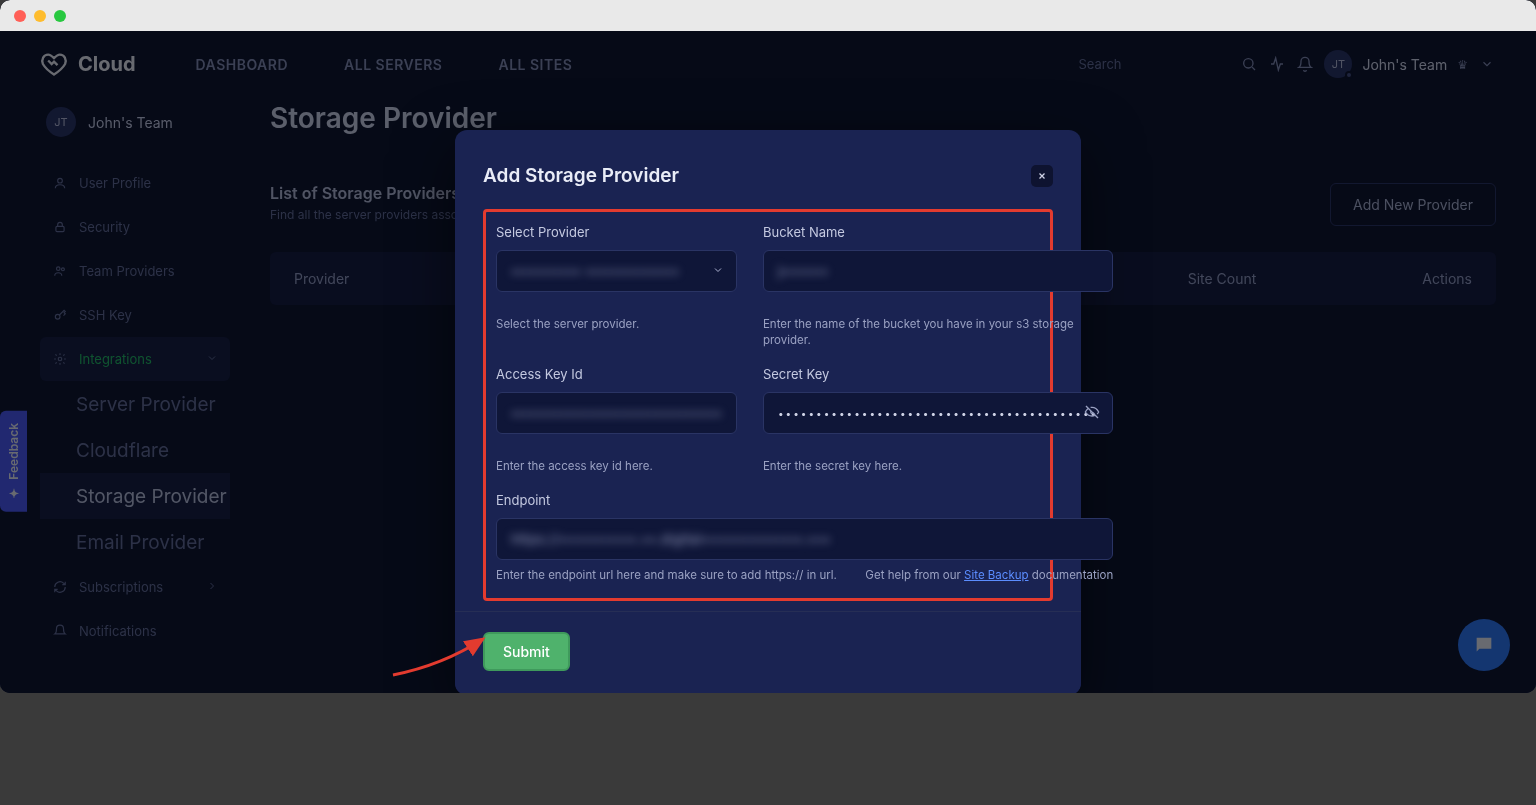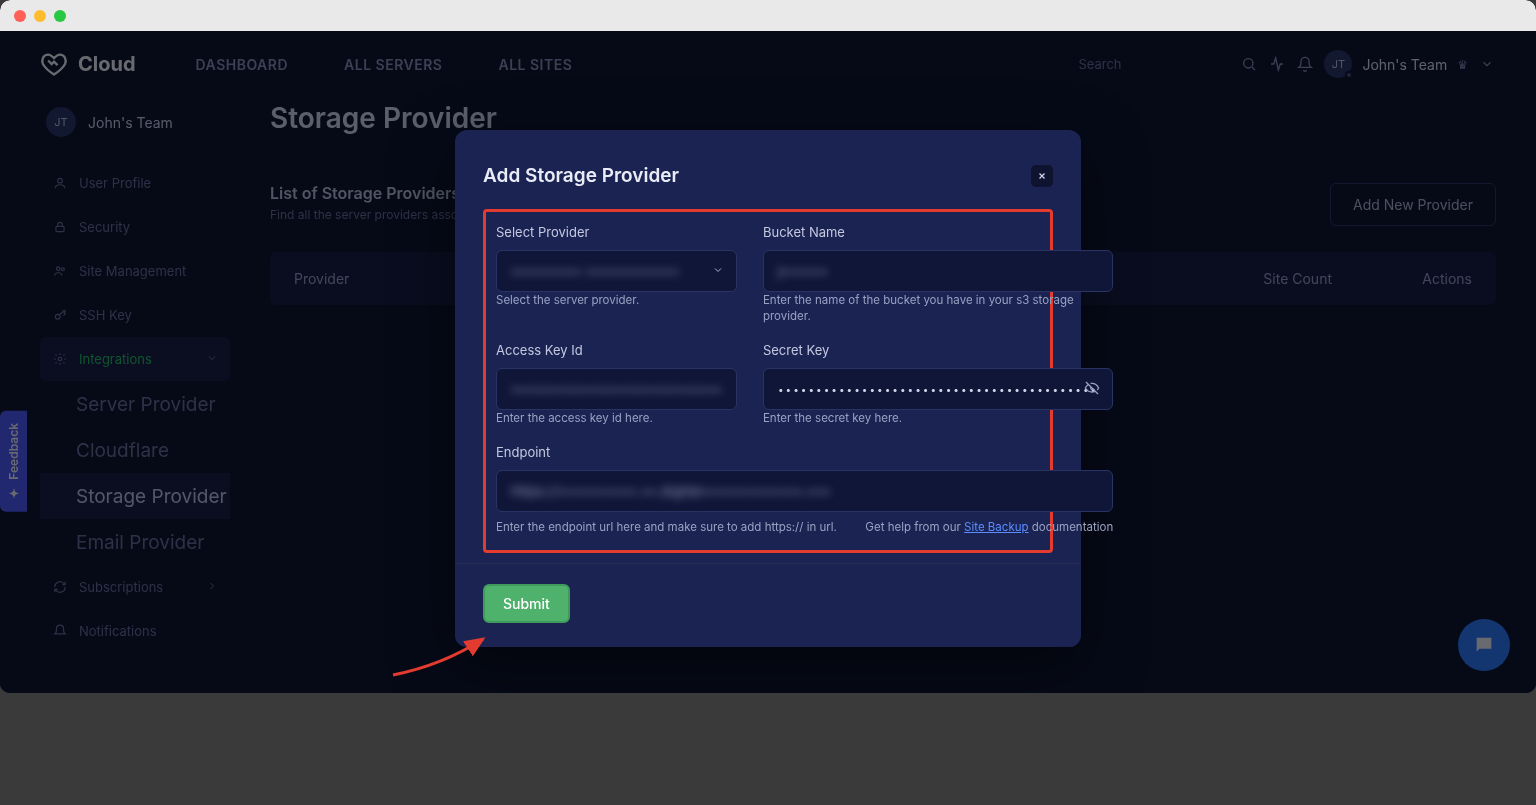--- a/index.html
+++ b/index.html
@@ -62,21 +62,21 @@
   
   .overlay{position:absolute;inset:31px 0 0 0;background:rgba(4,6,16,.6);}
   .modal{position:absolute;top:130px;left:50%;transform:translateX(-50%);width:626px;background:var(--panel);border-radius:12px;box-shadow:0 20px 60px rgba(0,0,0,.5);}
   .modal-head{display:flex;align-items:center;justify-content:space-between;padding:34px 28px 0 28px;}
   .modal-head h2{margin:0;font-size:19px;color:#e9ecf7;font-weight:600;}
   .close{width:22px;height:22px;background:#0e1330;border-radius:5px;color:#cfd3e6;display:flex;align-items:center;justify-content:center;font-size:12px;cursor:pointer;}
   .modal-body{padding:22px 28px 10px 28px;}
   .red-box{border:3px solid #e33b2f;border-radius:4px;padding:12px 10px 16px 10px;}
   .grid{display:grid;grid-template-columns:1fr 1fr;gap:18px 26px;}
   .field .lbl{font-size:13px;color:#c4c9e0;margin-bottom:10px;display:block;}
-  .field .hint{font-size:11.5px;color:#9aa1c2;margin-top:0;line-height:1.4;}
+  .field .hint{font-size:11.5px;color:#9aa1c2;margin-top:24px;line-height:1.4;}
   .input{background:var(--input);border:1px solid var(--input-br);border-radius:6px;height:42px;color:#cfd3e6;padding:0 14px;font-size:13px;width:100%;display:flex;align-items:center;position:relative;}
   .input .blurred{filter:blur(4px);color:#9aa1c2;letter-spacing:.5px;white-space:nowrap;overflow:hidden;text-overflow:clip;}
   .input .chevd{position:absolute;right:12px;color:#aeb4d2;font-size:12px;}
   .input .eye{position:absolute;right:12px;color:#9aa1c2;}
   .input.secret{font-family:monospace;letter-spacing:2px;font-size:10px;}
   .full{grid-column:1 / -1;}
   .helprow{display:flex;justify-content:space-between;font-size:11.5px;color:#9aa1c2;margin-top:8px;}
   .helprow a{color:var(--link);text-decoration:underline;}
   .modal-foot{background:var(--panel);border-top:1px solid var(--divider);padding:20px 28px 24px 28px;border-bottom-left-radius:12px;border-bottom-right-radius:12px;}
   .submit{background:var(--green);border:2px solid var(--green2);color:#fff;padding:9px 18px;border-radius:6px;font-size:14px;font-weight:500;cursor:pointer;}
@@ -177,21 +177,21 @@
           <span>Security</span>
         </div>
         <div class="sitem">
           <span class="si">
               <svg width="14" height="14" viewBox="0 0 24 24" fill="none" stroke="currentColor" stroke-width="2">
                 <circle cx="9" cy="8" r="3"></circle>
                 <circle cx="17" cy="9" r="2.5"></circle>
                 <path d="M3 20c0-3 3-5 6-5s6 2 6 5"></path>
               </svg>
             </span>
-          <span>Site Management</span>
+          <span>Team Providers</span>
         </div>
         <div class="sitem">
           <span class="si">
               <svg width="14" height="14" viewBox="0 0 24 24" fill="none" stroke="currentColor" stroke-width="2">
                 <circle cx="8" cy="15" r="4"></circle>
                 <path d="m11 12 8-8 2 2-2 2 2 2-3 3"></path>
               </svg>
             </span>
           <span>SSH Key</span>
         </div>
@@ -236,21 +236,21 @@
         <h1 class="page-title">Storage Provider</h1>
         <div class="sub-header">
           <div>
             <h3>List of Storage Providers</h3>
             <p>Find all the server providers associated</p>
           </div>
           <button class="add-btn">Add New Provider</button>
         </div>
         <div class="thead">
           <div class="c">Provider</div>
-          <div class="c" style="flex:0 0 220px;text-align:right;">Site Count</div>
+          <div class="c" style="flex:0 0 220px;text-align:center;">Site Count</div>
           <div class="c actions">Actions</div>
         </div>
       </div>
     </div>
 
     <div class="feedback">
       <span>✦</span>
       <span>Feedback</span>
     </div>
 

